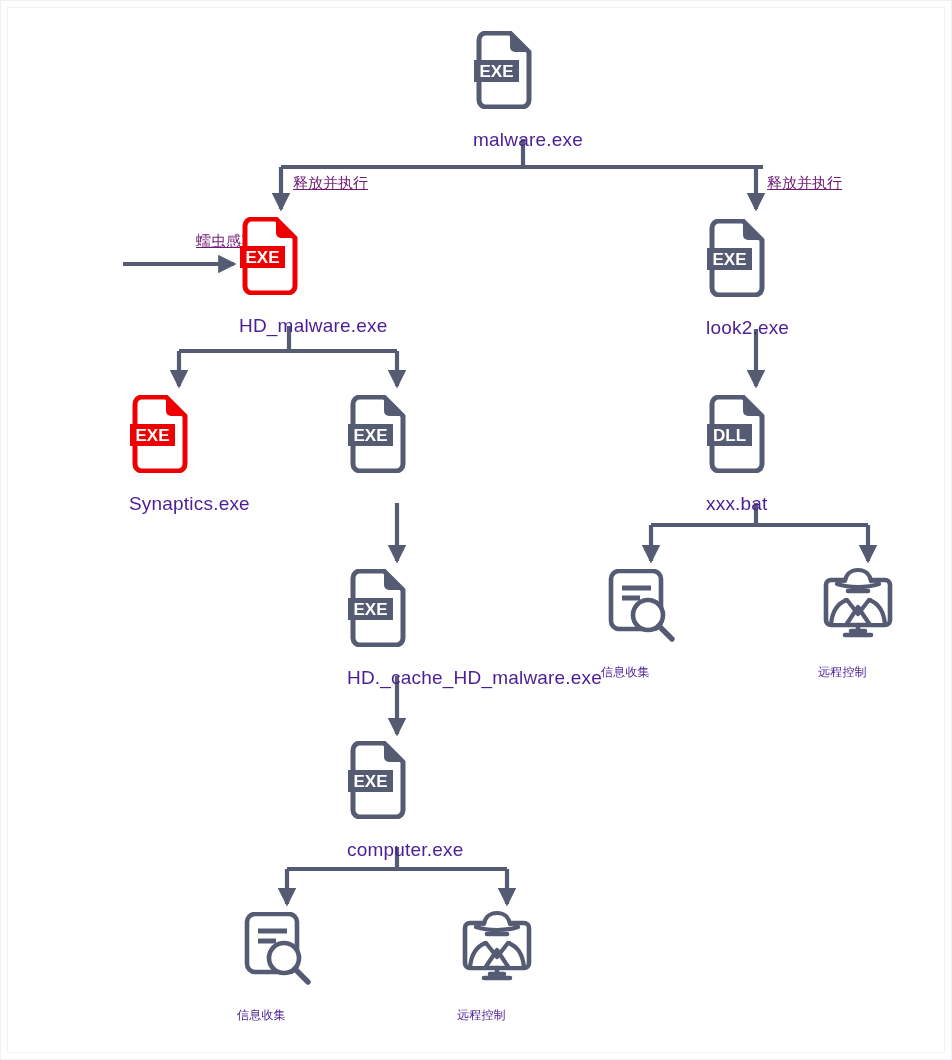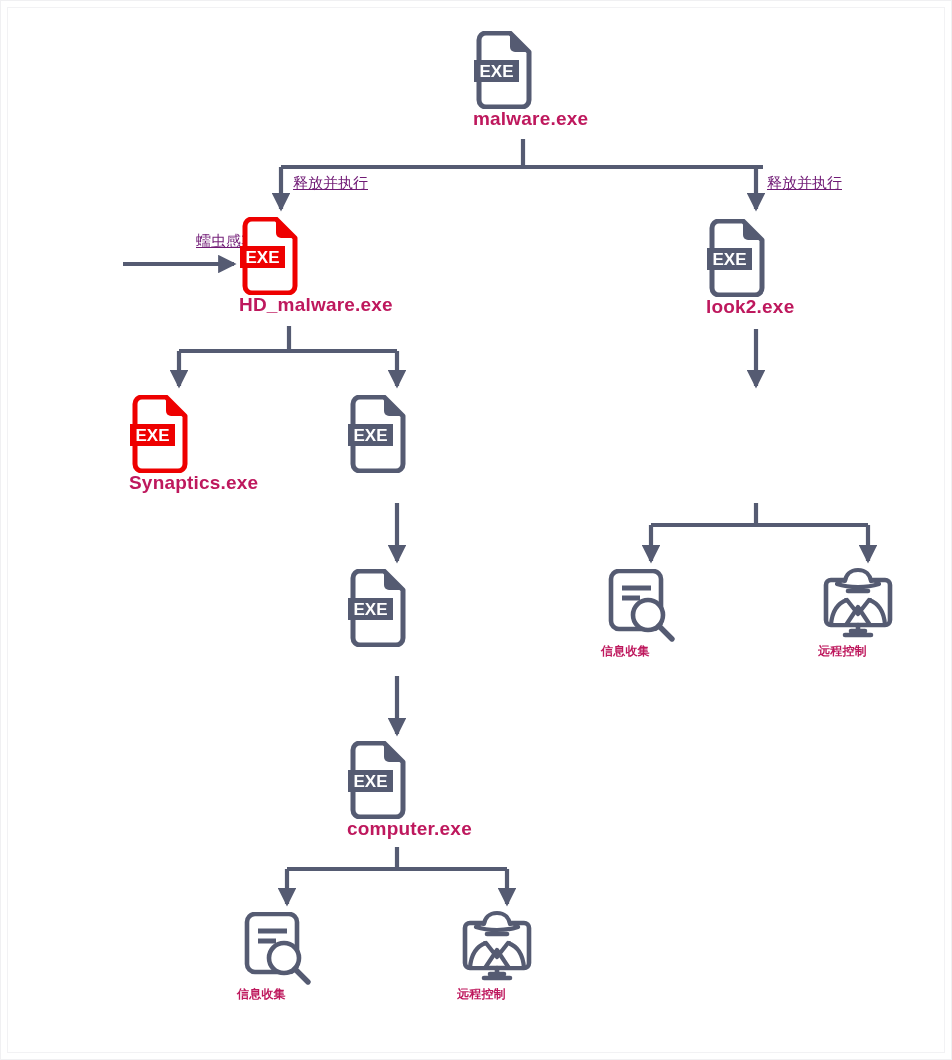--- a/index.html
+++ b/index.html
@@ -13,27 +13,26 @@
     overflow:hidden;
   }
   #canvas::before{
     content:"";position:absolute;left:6px;top:6px;right:6px;bottom:6px;
     border:1px solid #f2f2f4;pointer-events:none;
   }
   svg.layer{position:absolute;left:0;top:0;width:952px;height:1060px;}
   .node{position:absolute;display:flex;flex-direction:column;align-items:flex-start;}
   .node .glyph{display:block;}
   .lbl{
-    margin-top:0;
+    margin-top:21px;
     font-size:19px;
-    color:#be185d;
+    color:#4c1d95;
     white-space:nowrap;
     letter-spacing:.2px;
     line-height:1.1;
-    font-weight:bold;
   }
   .lbl.cn{font-family:"DejaVu Sans","Liberation Sans",sans-serif;font-size:12px;}
   .edge-lbl{
     position:absolute;
     font-family:"DejaVu Sans","Liberation Sans",sans-serif;
     font-size:15px;
     color:#701a75;
     white-space:nowrap;
     text-decoration:underline;
   }
@@ -128,28 +127,38 @@
 
   <div class="node" style="left:346px;top:394px;width:100px;">
     <svg class="glyph" width="62" height="78" viewBox="0 0 62 78">
       <path d="M6 9 a7 7 0 0 1 7 -7 h24 l19 19 v48 a7 7 0 0 1 -7 7 h-36 a7 7 0 0 1 -7 -7 z" fill="#ffffff" stroke="#555b72" stroke-width="5" stroke-linejoin="round"></path>
       <path d="M37 2 l19 19 h-14 a5 5 0 0 1 -5 -5 z" fill="#555b72"></path>
       <rect x="1" y="29" width="45" height="22" fill="#555b72"></rect>
       <text x="23.5" y="46" font-family="'Liberation Sans',sans-serif" font-size="17" font-weight="bold" fill="#ffffff" text-anchor="middle">EXE</text>
     </svg>
   </div>
 
+  <div class="node" style="left:705px;top:394px;width:100px;">
+    <svg class="glyph" width="62" height="78" viewBox="0 0 62 78">
+      <path d="M6 9 a7 7 0 0 1 7 -7 h24 l19 19 v48 a7 7 0 0 1 -7 7 h-36 a7 7 0 0 1 -7 -7 z" fill="#ffffff" stroke="#555b72" stroke-width="5" stroke-linejoin="round"></path>
+      <path d="M37 2 l19 19 h-14 a5 5 0 0 1 -5 -5 z" fill="#555b72"></path>
+      <rect x="1" y="29" width="45" height="22" fill="#555b72"></rect>
+      <text x="23.5" y="46" font-family="'Liberation Sans',sans-serif" font-size="17" font-weight="bold" fill="#ffffff" text-anchor="middle">DLL</text>
+    </svg>
+    <div class="lbl">xxx.bat</div>
+  </div>
 
   <div class="node" style="left:346px;top:568px;width:100px;">
     <svg class="glyph" width="62" height="78" viewBox="0 0 62 78">
       <path d="M6 9 a7 7 0 0 1 7 -7 h24 l19 19 v48 a7 7 0 0 1 -7 7 h-36 a7 7 0 0 1 -7 -7 z" fill="#ffffff" stroke="#555b72" stroke-width="5" stroke-linejoin="round"></path>
       <path d="M37 2 l19 19 h-14 a5 5 0 0 1 -5 -5 z" fill="#555b72"></path>
       <rect x="1" y="29" width="45" height="22" fill="#555b72"></rect>
       <text x="23.5" y="46" font-family="'Liberation Sans',sans-serif" font-size="17" font-weight="bold" fill="#ffffff" text-anchor="middle">EXE</text>
     </svg>
+    <div class="lbl">HD._cache_HD_malware.exe</div>
   </div>
 
   <div class="node" style="left:600px;top:568px;width:100px;">
     <svg class="glyph" width="78" height="76" viewBox="0 0 78 76">
       <path d="M10 10 a8 8 0 0 1 8 -8 h34 a8 8 0 0 1 8 8 v42 a8 8 0 0 1 -8 8 h-34 a8 8 0 0 1 -8 -8 z" fill="none" stroke="#555b72" stroke-width="4.6" stroke-linejoin="round"></path>
       <path d="M21 19 L50 19" stroke="#555b72" stroke-width="5" stroke-linecap="butt"></path>
       <path d="M21 29 L39 29" stroke="#555b72" stroke-width="5" stroke-linecap="butt"></path>
       <circle cx="47" cy="46" r="15" fill="#ffffff" stroke="#555b72" stroke-width="4.6"></circle>
       <path d="M58 57 L71 70" stroke="#555b72" stroke-width="5.4" stroke-linecap="round"></path>
     </svg>

